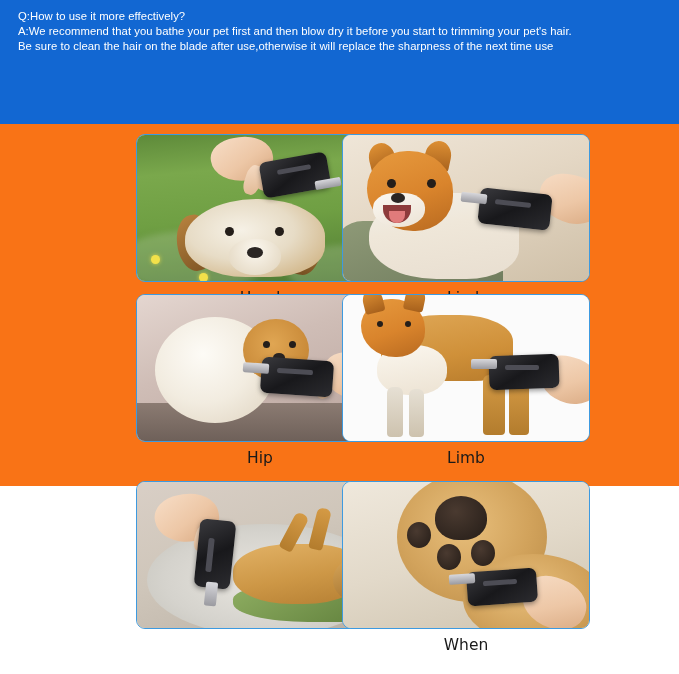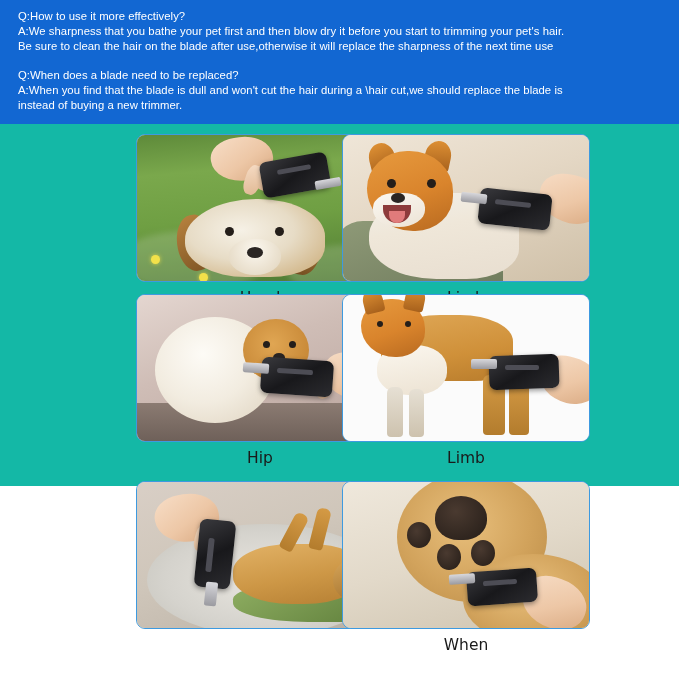--- a/index.html
+++ b/index.html
@@ -10,21 +10,21 @@
     width: 679px;
     height: 674px;
     background: #ffffff;
     font-family: "Liberation Sans", sans-serif;
     overflow: hidden;
   }
   .page {
     position: relative;
     width: 679px;
     height: 486px;
-    background: #14b8a6;
+    background: #f97316;
   }
 
   
   .faq-band {
     position: absolute;
     left: 0;
     top: 0;
     width: 679px;
     height: 124px;
     background: #1267d2;
@@ -287,29 +287,24 @@
   }
 </style>
 </head>
 <body>
 
 <div class="page">
 
   <div class="faq-band">
     <div class="faq-block">
       <div class="faq-line">Q:How to use it more effectively?</div>
-      <div class="faq-line">A:We sharpness that you bathe your pet first and then blow dry it before you start to trimming your pet's hair.</div>
+      <div class="faq-line">A:We recommend that you bathe your pet first and then blow dry it before you start to trimming your pet's hair.</div>
       <div class="faq-line">Be sure to clean the hair on the blade after use,otherwise it will replace the sharpness of the next time use</div>
     </div>
     <div class="faq-gap"></div>
-    <div class="faq-block">
-      <div class="faq-line">Q:When does a blade need to be replaced?</div>
-      <div class="faq-line">A:When you find that the blade is dull and won't cut the hair during a \hair cut,we should replace the blade is</div>
-      <div class="faq-line">instead of buying a new trimmer.</div>
-    </div>
   </div>
 
   <div class="grid">
 
     <div class="cell cell-col-left cell-row-1">
       <div class="photo">
         <div class="layer grass-sky"></div>
         <div class="layer grass-tuft" style="left:-20px;top:96px;width:150px;height:60px;"></div>
         <div class="layer grass-tuft" style="left:150px;top:110px;width:120px;height:50px;"></div>
         <div class="layer dandelion" style="left:14px;top:120px;"></div>

